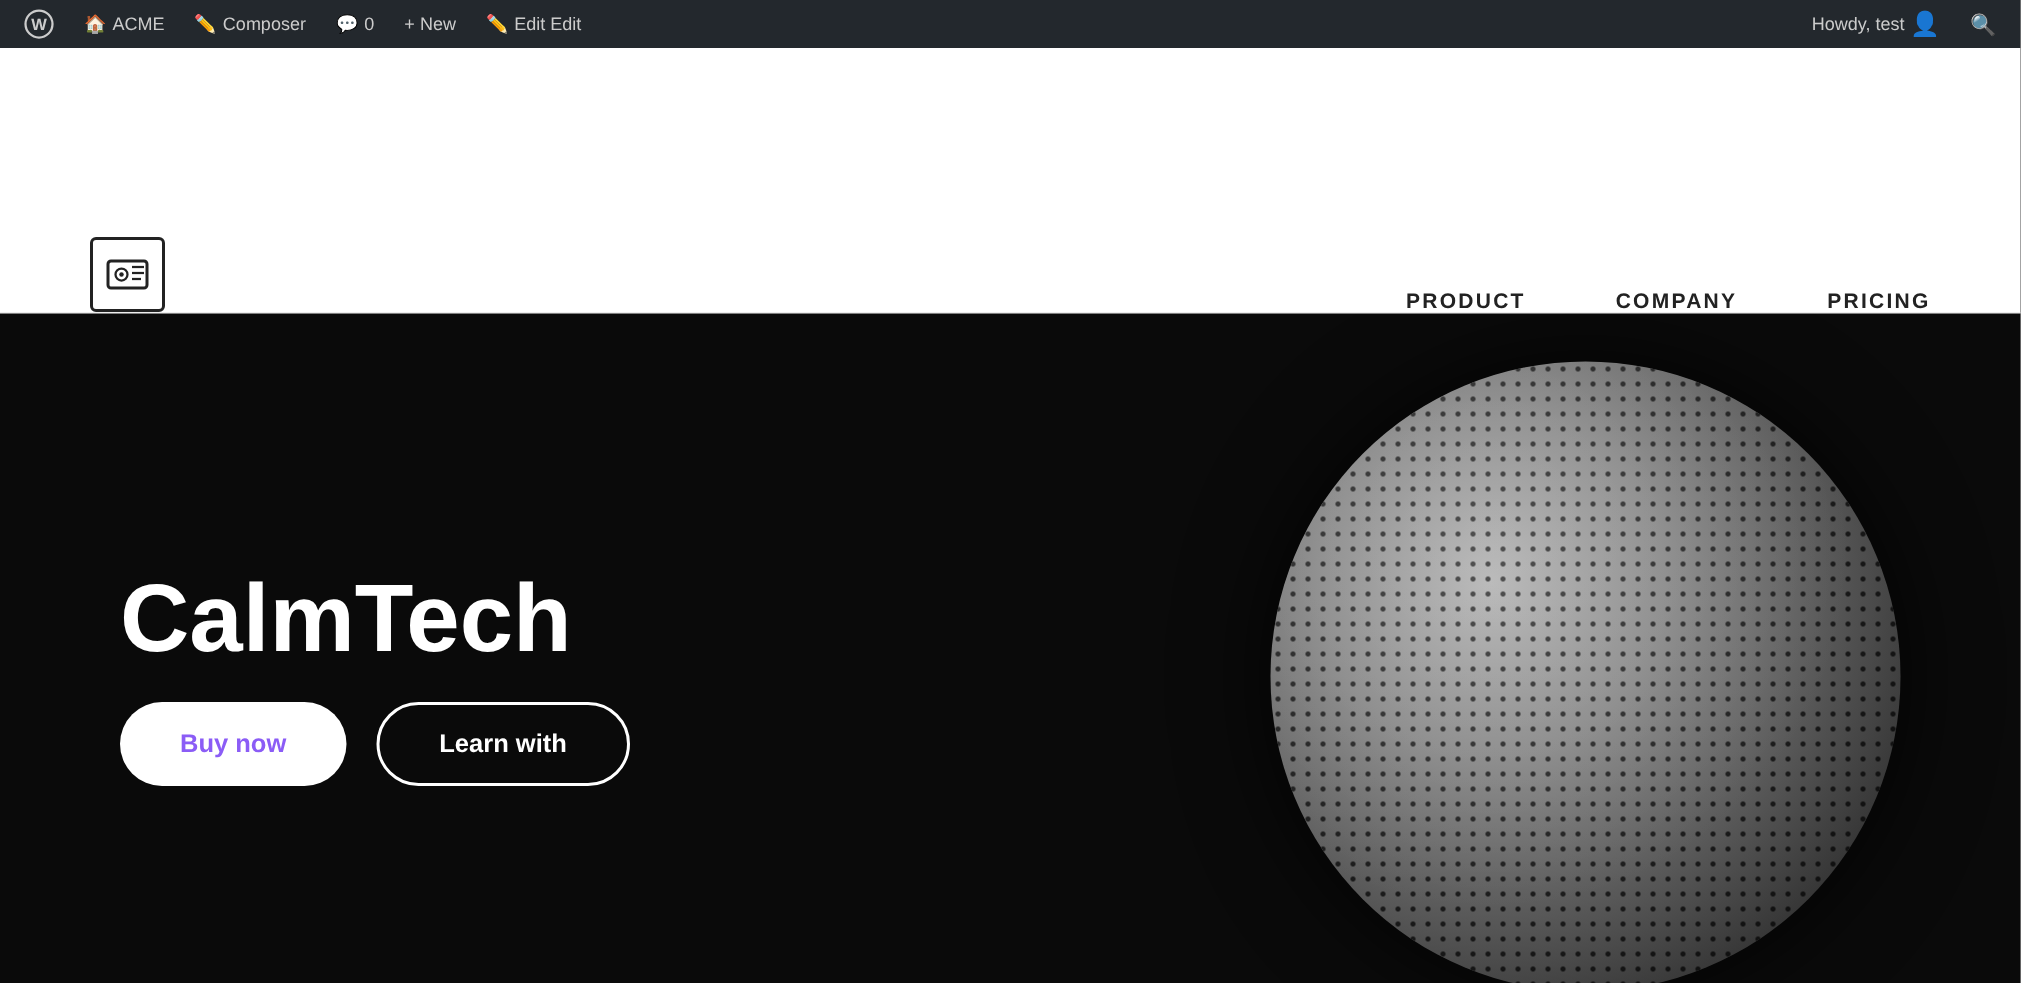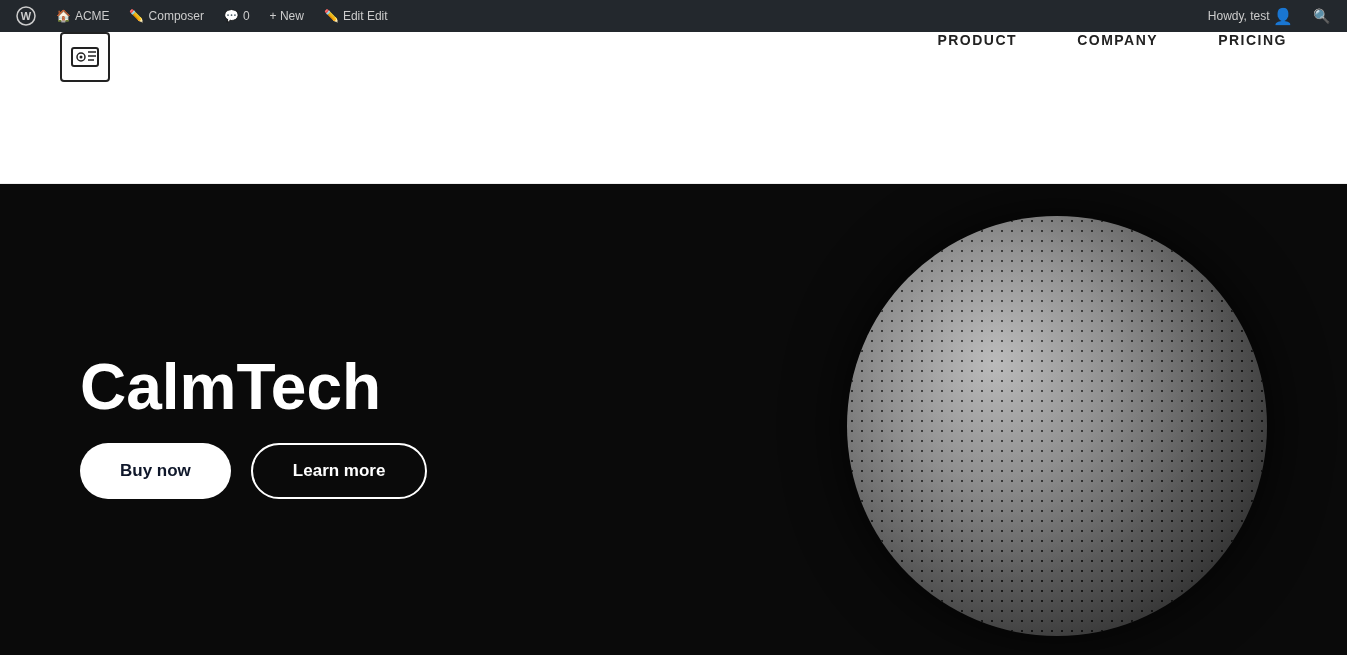--- a/index.html
+++ b/index.html
@@ -34,23 +34,23 @@
     }
     .wp-logo {
       width: 20px;
       height: 20px;
       fill: #ccc;
     }
 
     
     #site-header {
       background: #fff;
-      height: 152px;
-      display: flex;
-      align-items: flex-start;
+      height: 177px;
+      display: flex;
+      align-items: flex-end;
       padding: 0 60px;
       border-bottom: 1px solid #eee;
     }
     #site-logo {
       display: flex;
       align-items: center;
       gap: 8px;
     }
     .logo-icon {
       width: 50px;
@@ -105,21 +105,21 @@
       line-height: 1.3;
       margin-bottom: 50px;
     }
     #hero-buttons {
       display: flex;
       gap: 20px;
       align-items: center;
     }
     .btn-buy {
       background: #fff;
-      color: #0f172a;
+      color: #8b5cf6;
       border: none;
       border-radius: 50px;
       padding: 18px 40px;
       font-size: 17px;
       font-weight: 700;
       cursor: pointer;
     }
     .btn-learn {
       background: transparent;
       color: #fff;
@@ -226,19 +226,19 @@
     <span class="nav-item">COMPANY</span>
     <span class="nav-item">PRICING</span>
   </nav>
 </div>
 
 <div id="hero">
   <div id="hero-text">
     <h1 id="hero-title">CalmTech</h1>
     <div id="hero-buttons">
       <button class="btn-buy">Buy now</button>
-      <button class="btn-learn">Learn more</button>
+      <button class="btn-learn">Learn with</button>
     </div>
   </div>
   <div id="hero-image">
     <div class="speaker-circle"></div>
   </div>
 </div>
 
 </body></html>

